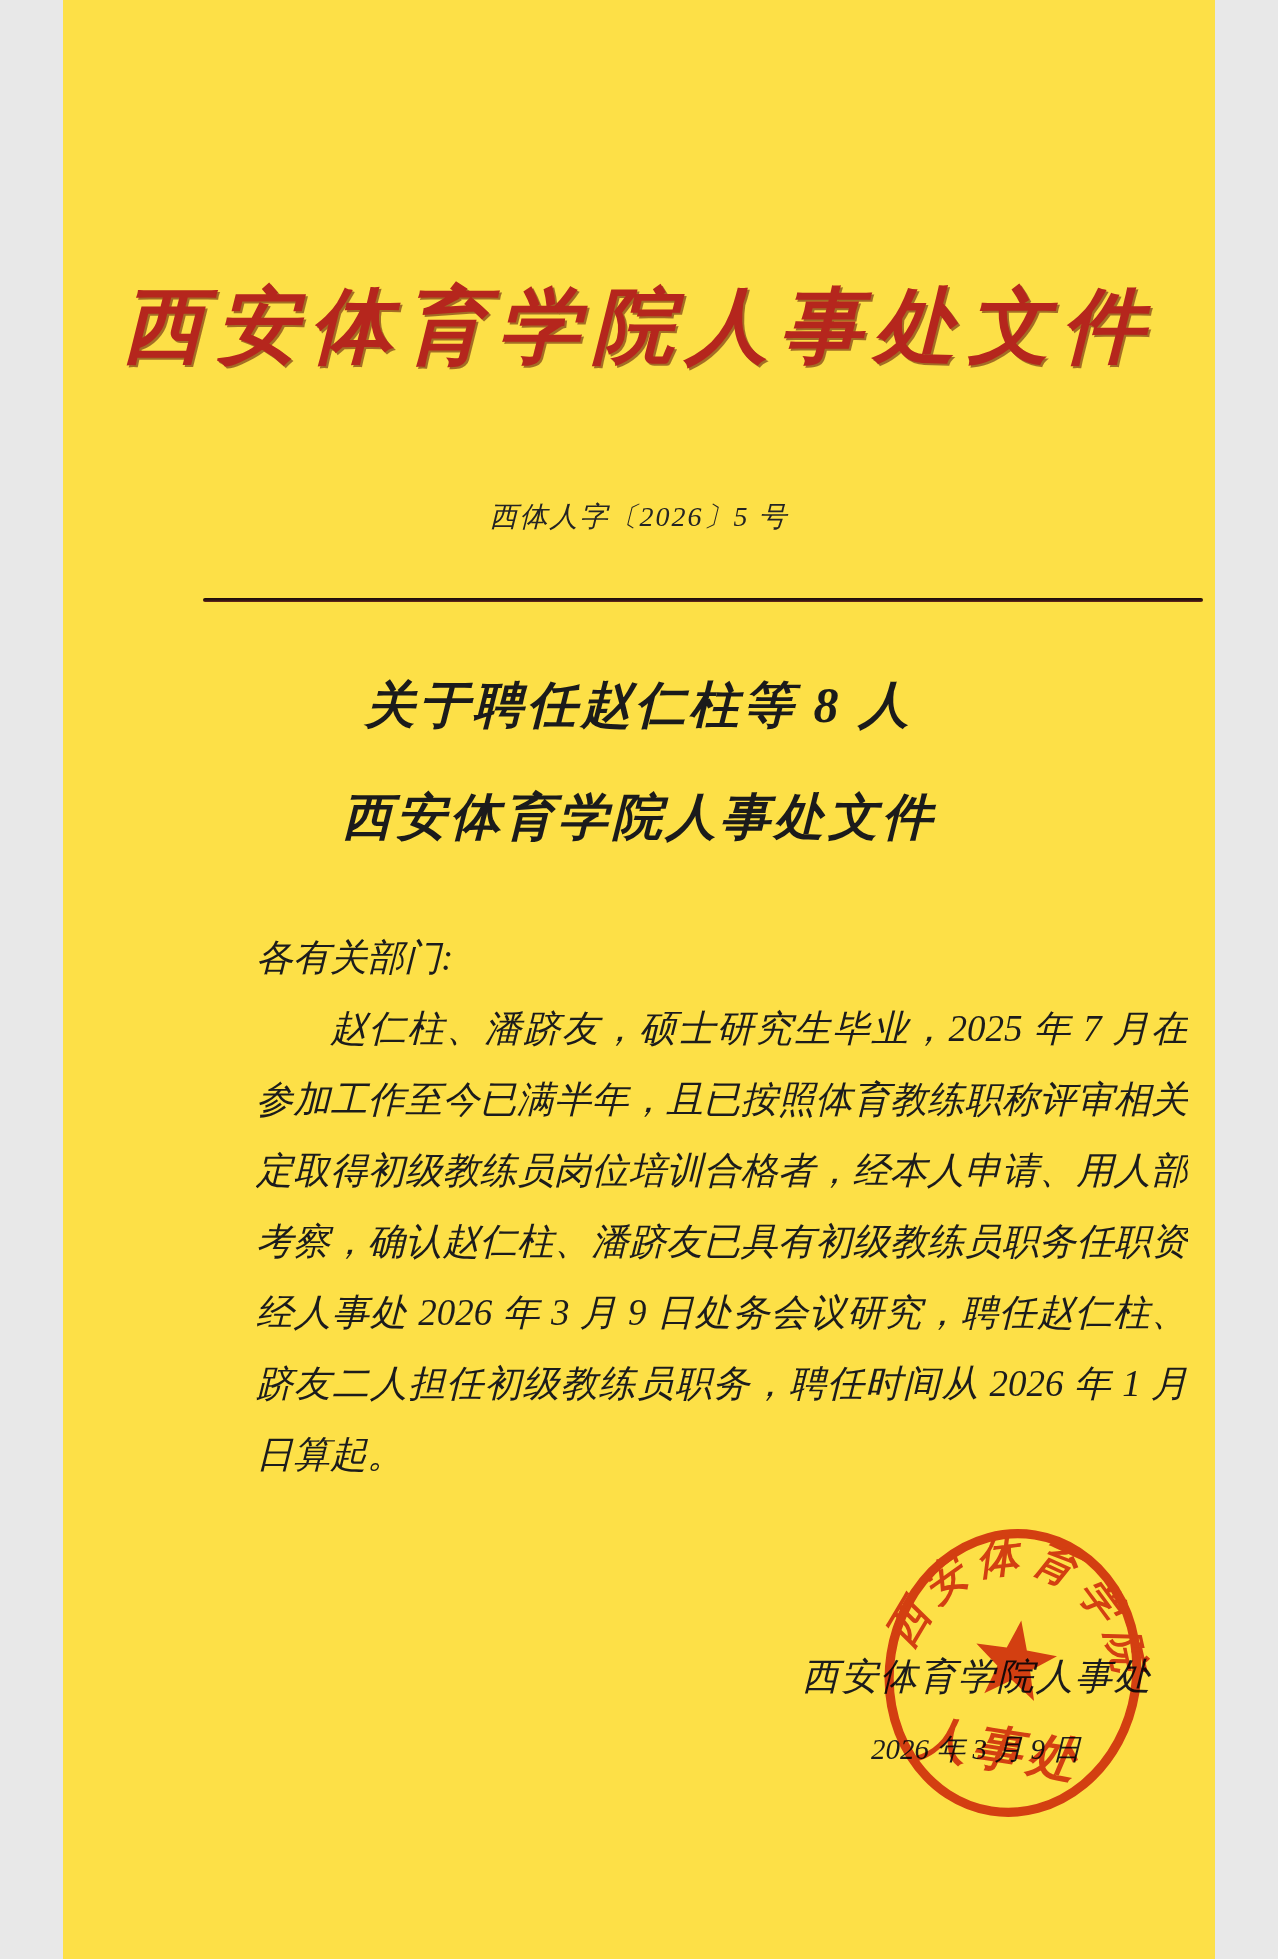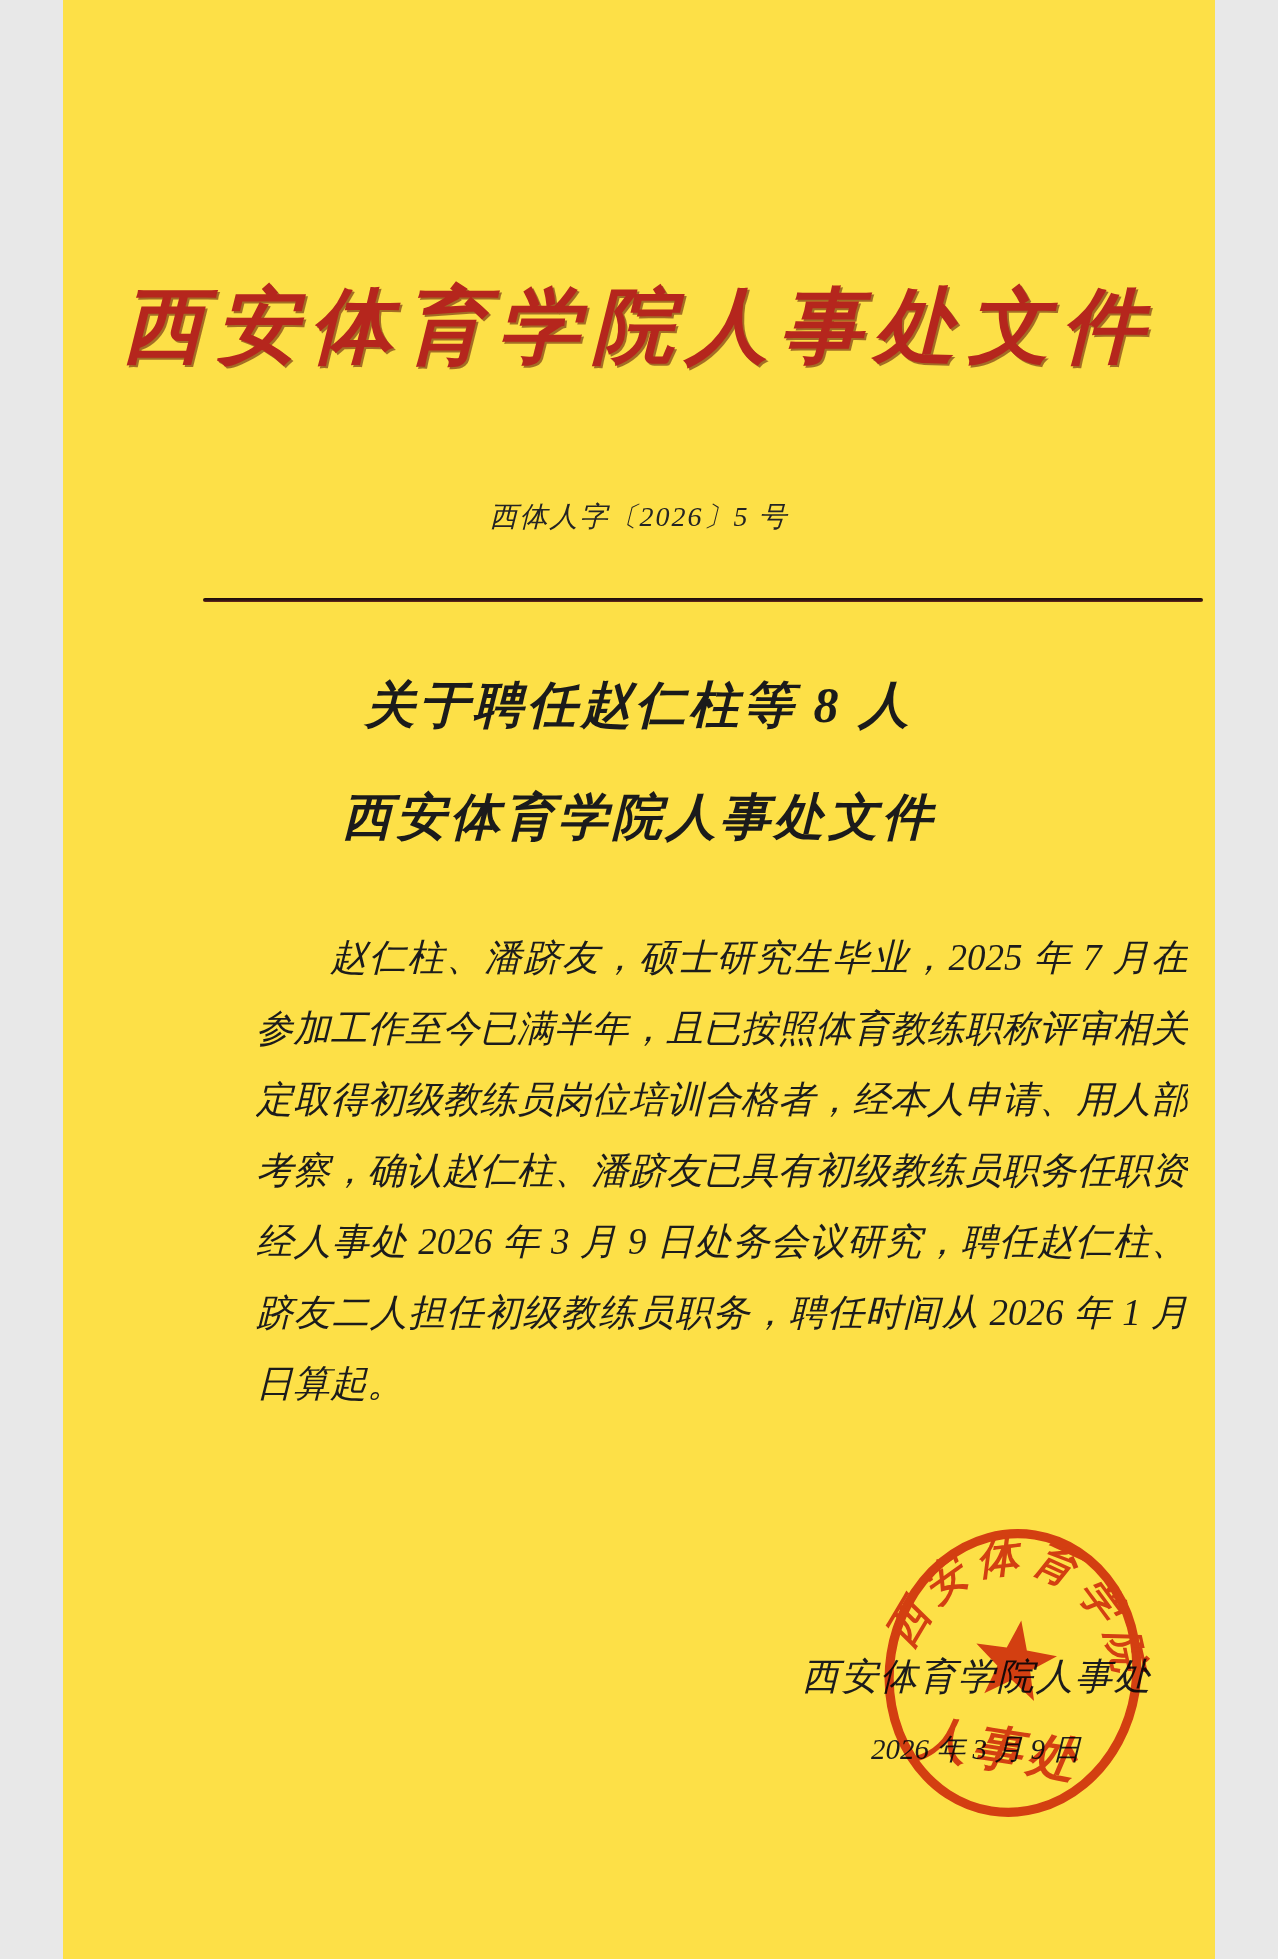--- a/index.html
+++ b/index.html
@@ -139,20 +139,21 @@
   <div class="header-title">西安体育学院人事处文件</div>
 
   <div class="doc-number">西体人字〔2026〕5 号</div>
 
   <div class="divider"></div>
 
   <div class="doc-title-line1">关于聘任赵仁柱等 8 人</div>
   <div class="doc-title-line2">西安体育学院人事处文件</div>
 
   <div class="body-block">
+    <div class="salutation">各有关部门:</div>
     <div class="body-line indent">赵仁柱、潘跻友，硕士研究生毕业，2025 年 7 月在我校</div>
     <div class="body-line">参加工作至今已满半年，且已按照体育教练职称评审相关规</div>
     <div class="body-line">定取得初级教练员岗位培训合格者，经本人申请、用人部门</div>
     <div class="body-line">考察，确认赵仁柱、潘跻友已具有初级教练员职务任职资格。</div>
     <div class="body-line">经人事处 2026 年 3 月 9 日处务会议研究，聘任赵仁柱、潘</div>
     <div class="body-line">跻友二人担任初级教练员职务，聘任时间从 2026 年 1 月 18</div>
     <div class="body-line last">日算起。</div>
   </div>
 
   <div class="signature-line">西安体育学院人事处</div>

